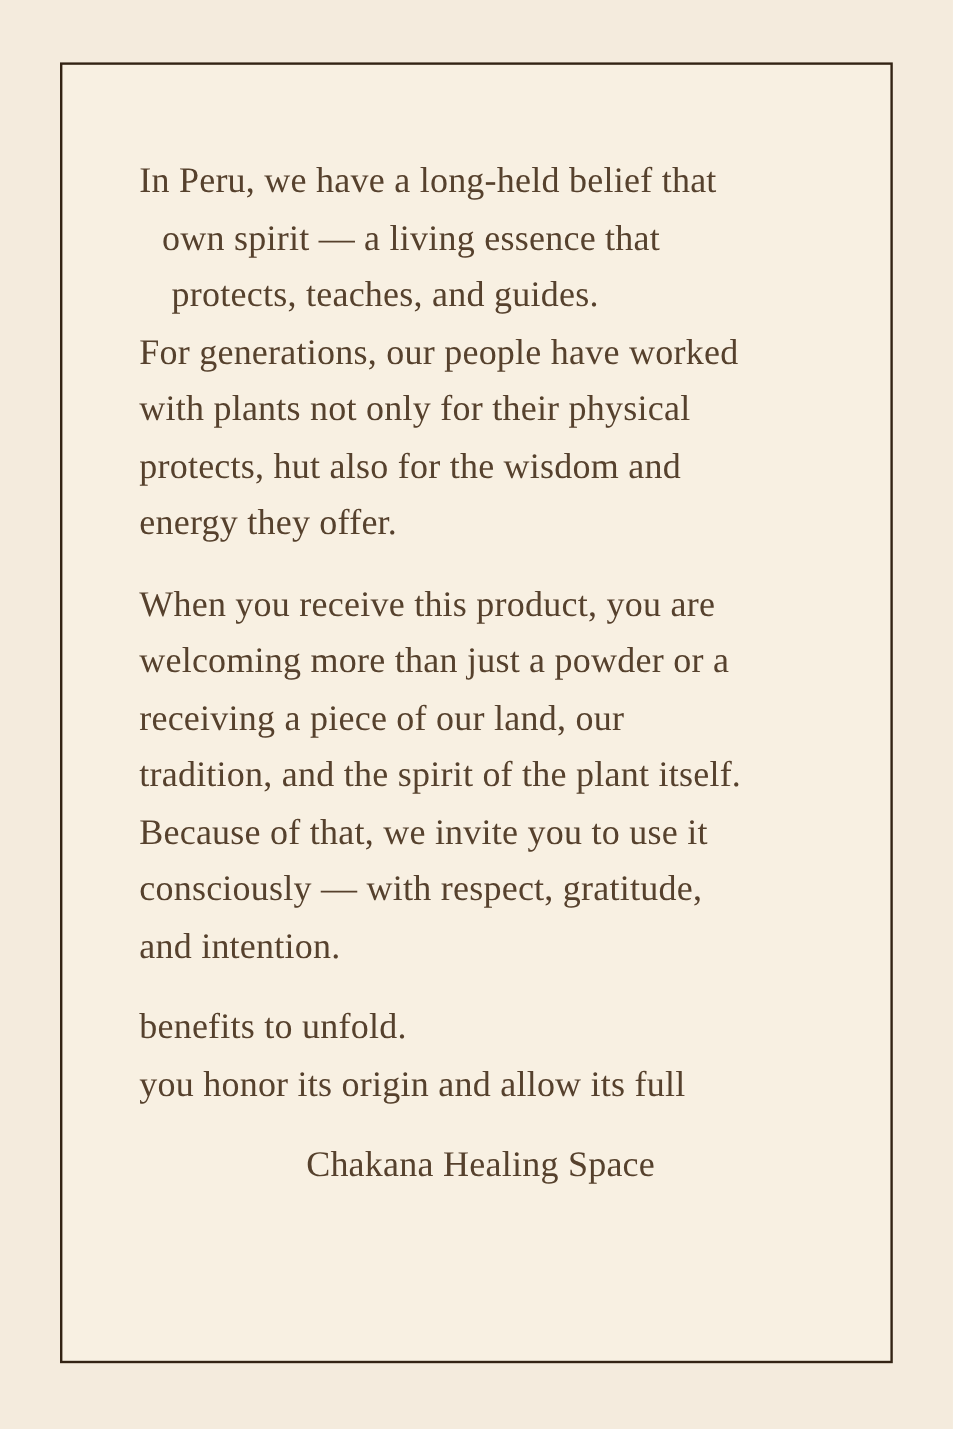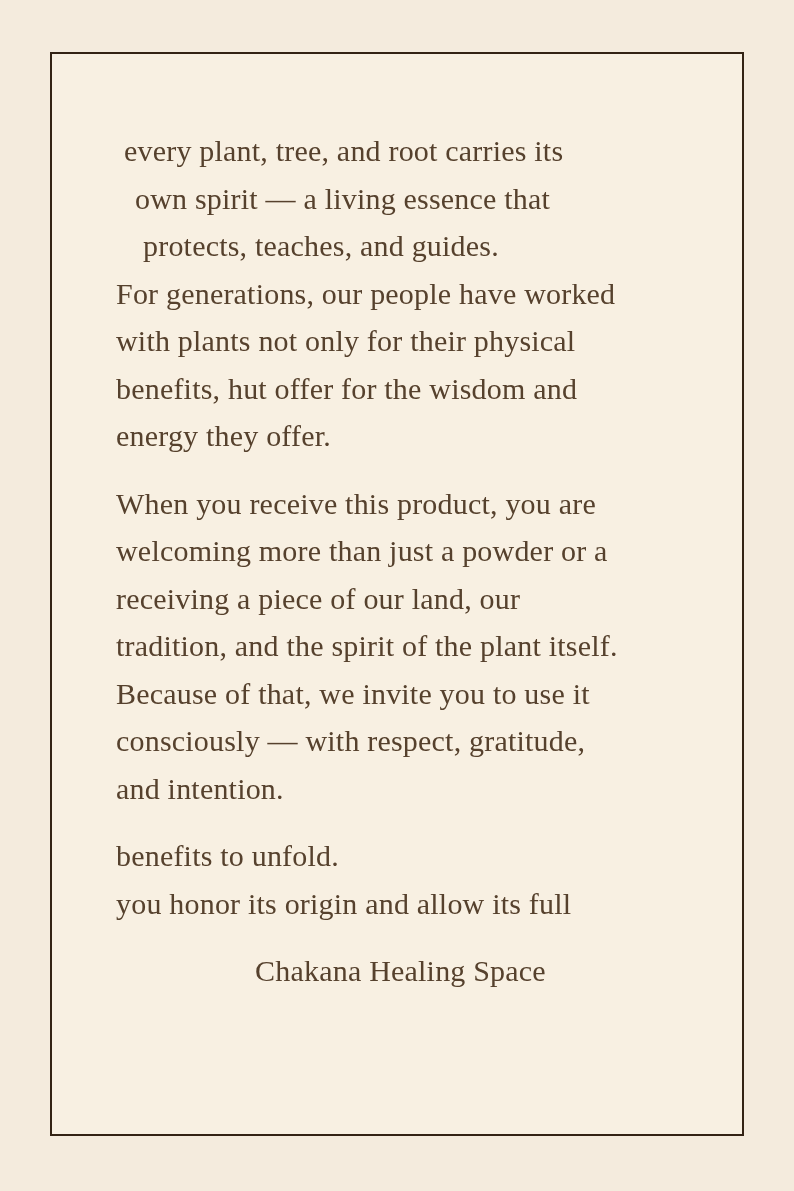--- a/index.html
+++ b/index.html
@@ -51,26 +51,26 @@
     letter-spacing: 0.2px;
   }
 </style>
 </head>
 <body>
 
 <div class="card-frame">
   <div class="text-block">
 
     <div class="paragraph">
-      <div class="text-line ind-1">every plant, tree, and root carries its</div>
+      <div class="text-line">In Peru, we have a long-held belief that</div>
       <div class="text-line ind-2">own spirit — a living essence that</div>
       <div class="text-line ind-3">protects, teaches, and guides.</div>
       <div class="text-line">For generations, our people have worked</div>
       <div class="text-line">with plants not only for their physical</div>
-      <div class="text-line">benefits, hut offer for the wisdom and</div>
+      <div class="text-line">protects, hut also for the wisdom and</div>
       <div class="text-line">energy they offer.</div>
     </div>
 
     <div class="paragraph">
       <div class="text-line">When you receive this product, you are</div>
       <div class="text-line">welcoming more than just a powder or a</div>
       <div class="text-line">receiving a piece of our land, our</div>
       <div class="text-line">tradition, and the spirit of the plant itself.</div>
       <div class="text-line">Because of that, we invite you to use it</div>
       <div class="text-line">consciously — with respect, gratitude,</div>

